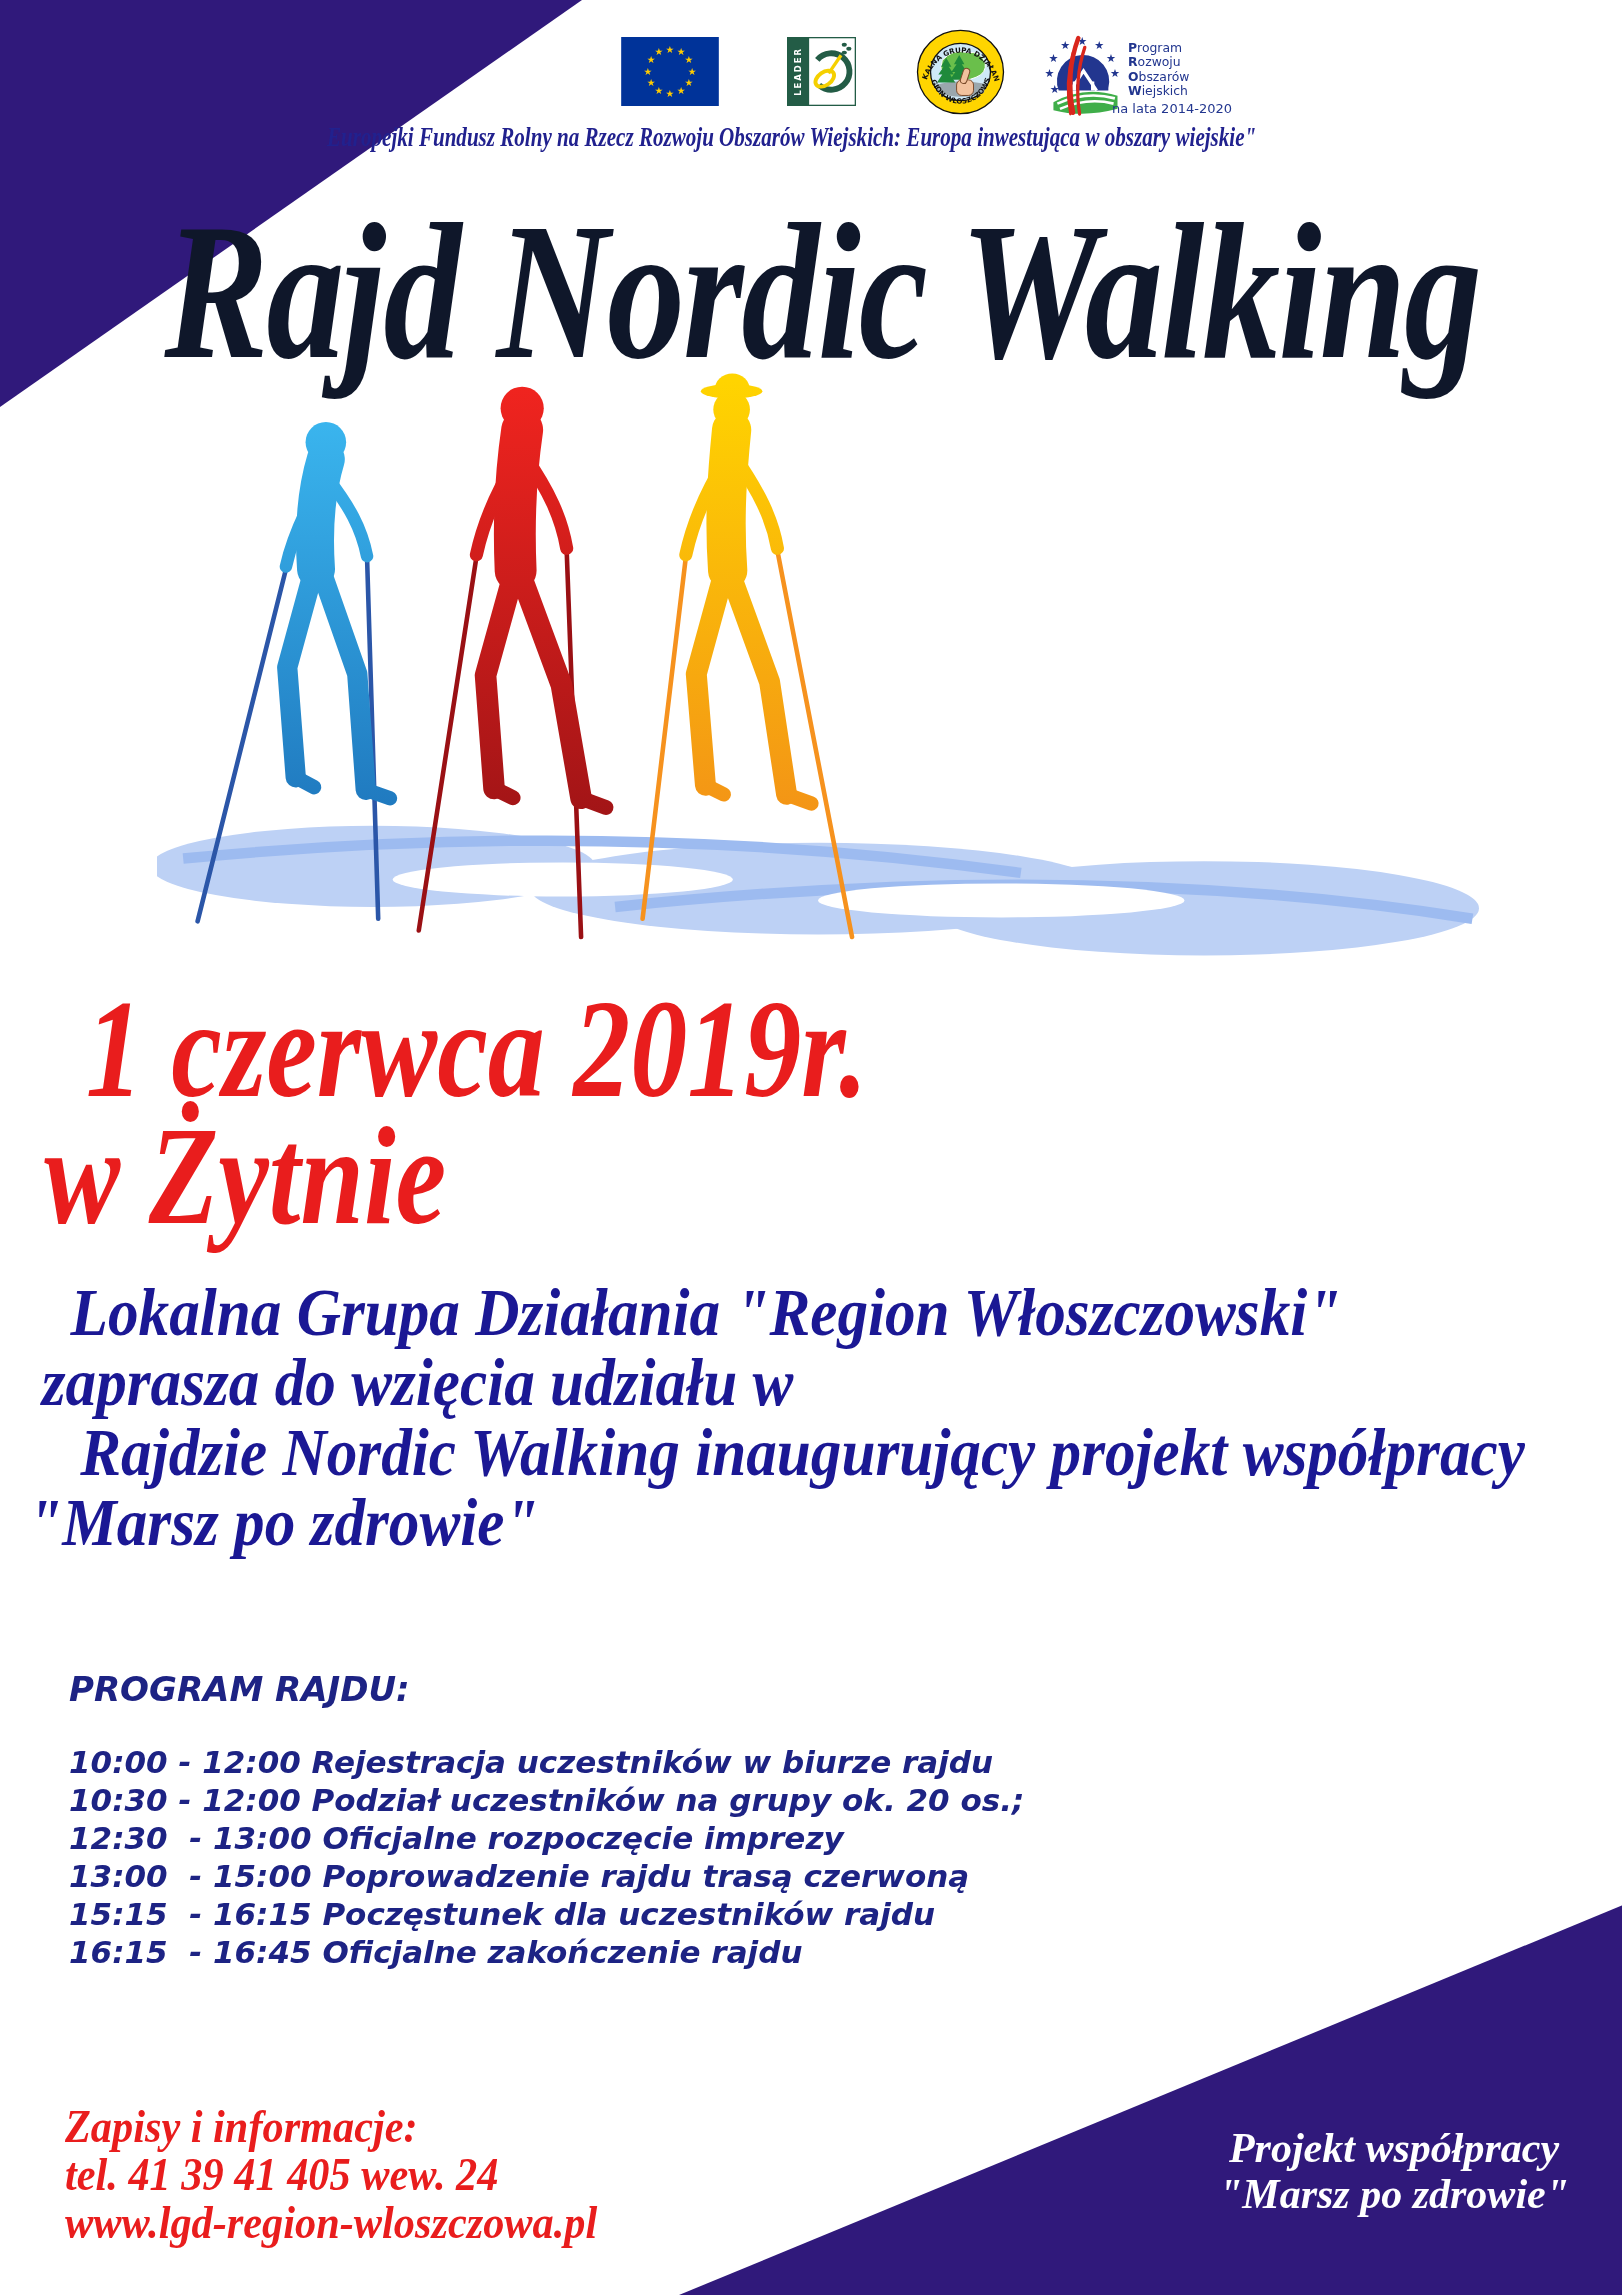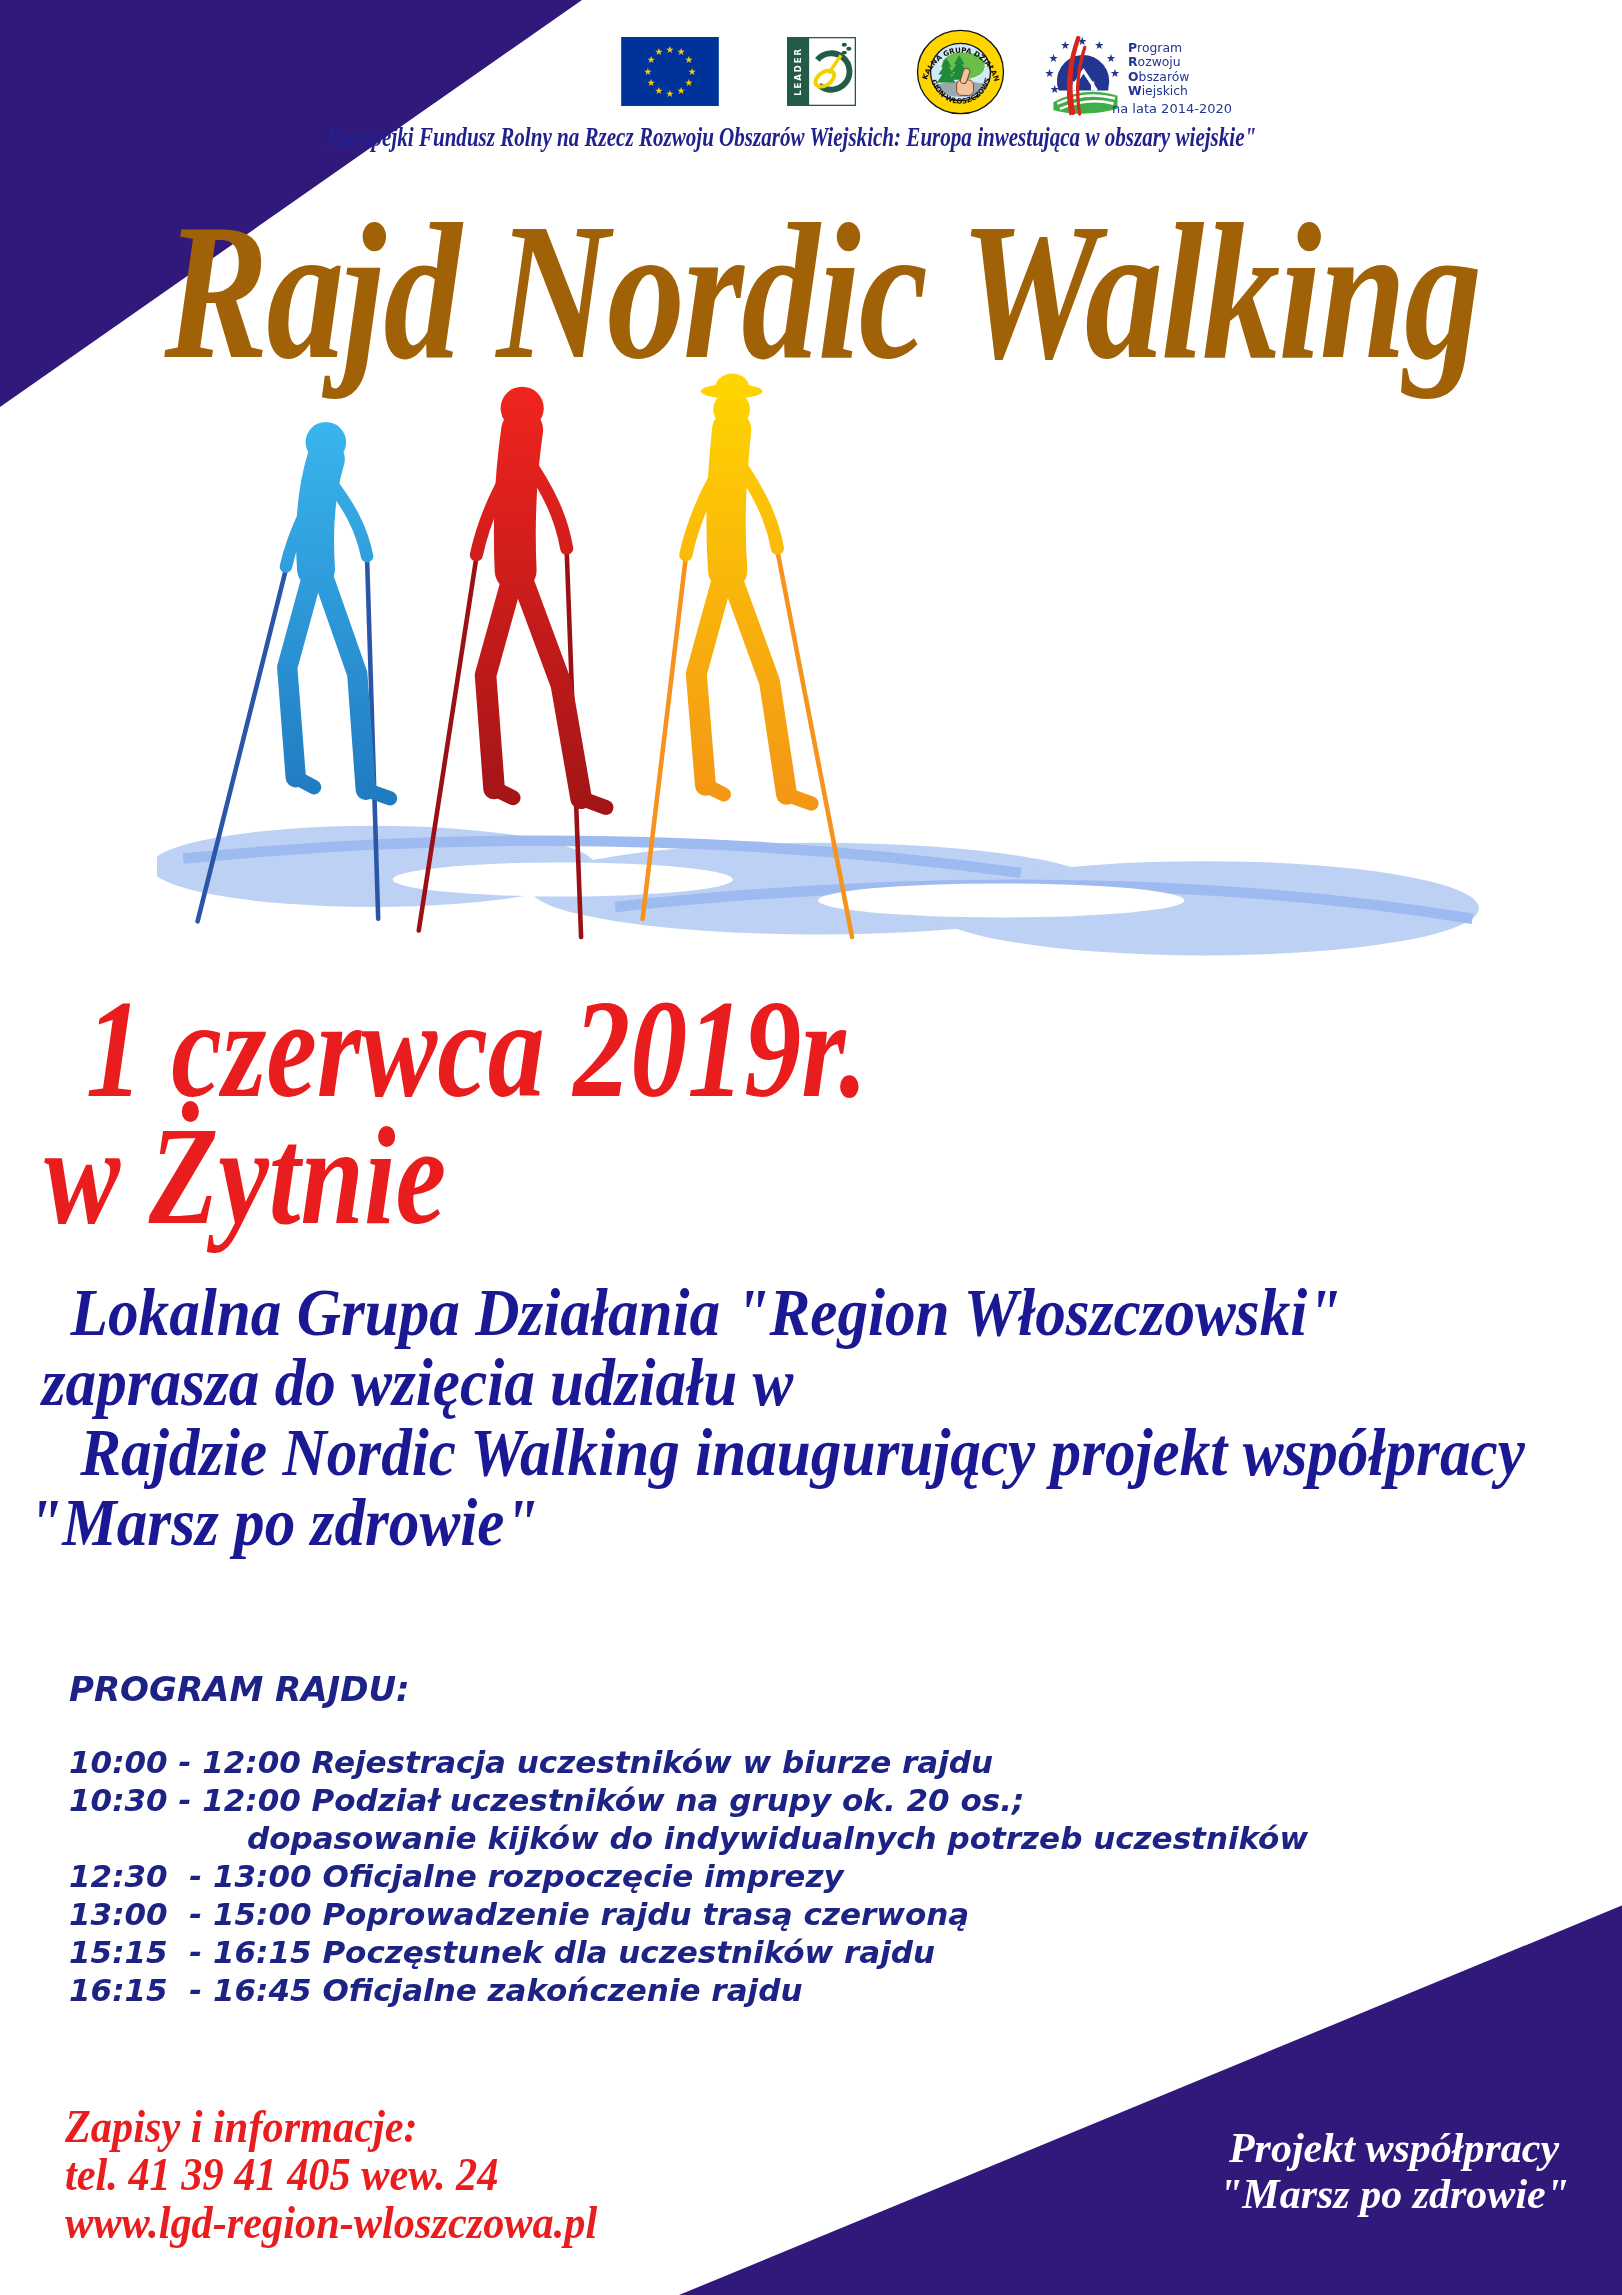--- a/index.html
+++ b/index.html
@@ -11,21 +11,21 @@
   .sansB{font-family:"DejaVu Sans","Liberation Sans",sans-serif;font-weight:bold;}
   .condense{display:inline-block;transform:scaleX(var(--sx,.85));transform-origin:center;}
   .condenseL{display:inline-block;transform:scaleX(var(--sx,.9));transform-origin:left center;}
   .rowCenter{left:0;width:1623px;text-align:left;white-space:nowrap;}
 
   .tri{left:0;top:0;width:1623px;height:2295px;background:#30197b;}
   .triTL{clip-path:polygon(0 0,582px 0,0 407px);}
   .triBR{clip-path:polygon(679px 2295px,1623px 1905px,1623px 2295px);}
 
   .funding{top:122px;font-size:27px;color:#21218e;letter-spacing:0px;}
-  .title{top:194px;font-size:195px;line-height:1;color:#a16207;letter-spacing:-2.6px;}
+  .title{top:194px;font-size:195px;line-height:1;color:#0f172a;letter-spacing:-2.6px;}
   .date1{top:980px;font-size:139px;line-height:1;color:#e91d1d;}
   .date2{top:1107px;font-size:139px;line-height:1;color:#e91d1d;}
   .invite{top:1277px;font-size:68px;line-height:70px;color:#1b1894;}
   .invite .line{white-space:nowrap;}
 
   .progHead{left:69px;top:1669px;font-size:34px;color:#1d2384;font-style:italic;}
   .progList{left:69px;top:1743px;font-size:31px;line-height:38px;color:#1d2384;}
   .progList .prog-line{white-space:pre;}
   .prog-indent{padding-left:178px;}
 
@@ -227,21 +227,20 @@
   <div class="line"><span class="condense" style="--sx:.9">Lokalna Grupa Działania "Region Włoszczowski"</span></div>
   <div class="line"><span class="condense" style="--sx:.9">zaprasza do wzięcia udziału w</span></div>
   <div class="line"><span class="condense" style="--sx:.9">Rajdzie Nordic Walking inaugurujący projekt współpracy</span></div>
   <div class="line"><span class="condense" style="--sx:.9">"Marsz po zdrowie"</span></div>
 </div>
 
 <div class="abs sansB progHead">PROGRAM RAJDU:</div>
 <div class="abs sansBI progList">
   <div class="prog-line">10:00 - 12:00 Rejestracja uczestników w biurze rajdu</div>
   <div class="prog-line">10:30 - 12:00 Podział uczestników na grupy ok. 20 os.;</div>
-  <div class="prog-line prog-indent">dopasowanie kijków do indywidualnych potrzeb uczestników</div>
   <div class="prog-line">12:30  - 13:00 Oficjalne rozpoczęcie imprezy</div>
   <div class="prog-line">13:00  - 15:00 Poprowadzenie rajdu trasą czerwoną</div>
   <div class="prog-line">15:15  - 16:15 Poczęstunek dla uczestników rajdu</div>
   <div class="prog-line">16:15  - 16:45 Oficjalne zakończenie rajdu</div>
 </div>
 
 <div class="abs serifBI contact">
   <div class="line"><span class="condenseL" style="--sx:.92">Zapisy i informacje:</span></div>
   <div class="line"><span class="condenseL" style="--sx:.92">tel. 41 39 41 405 wew. 24</span></div>
   <div class="line"><span class="condenseL" style="--sx:.92">www.lgd-region-wloszczowa.pl</span></div>

